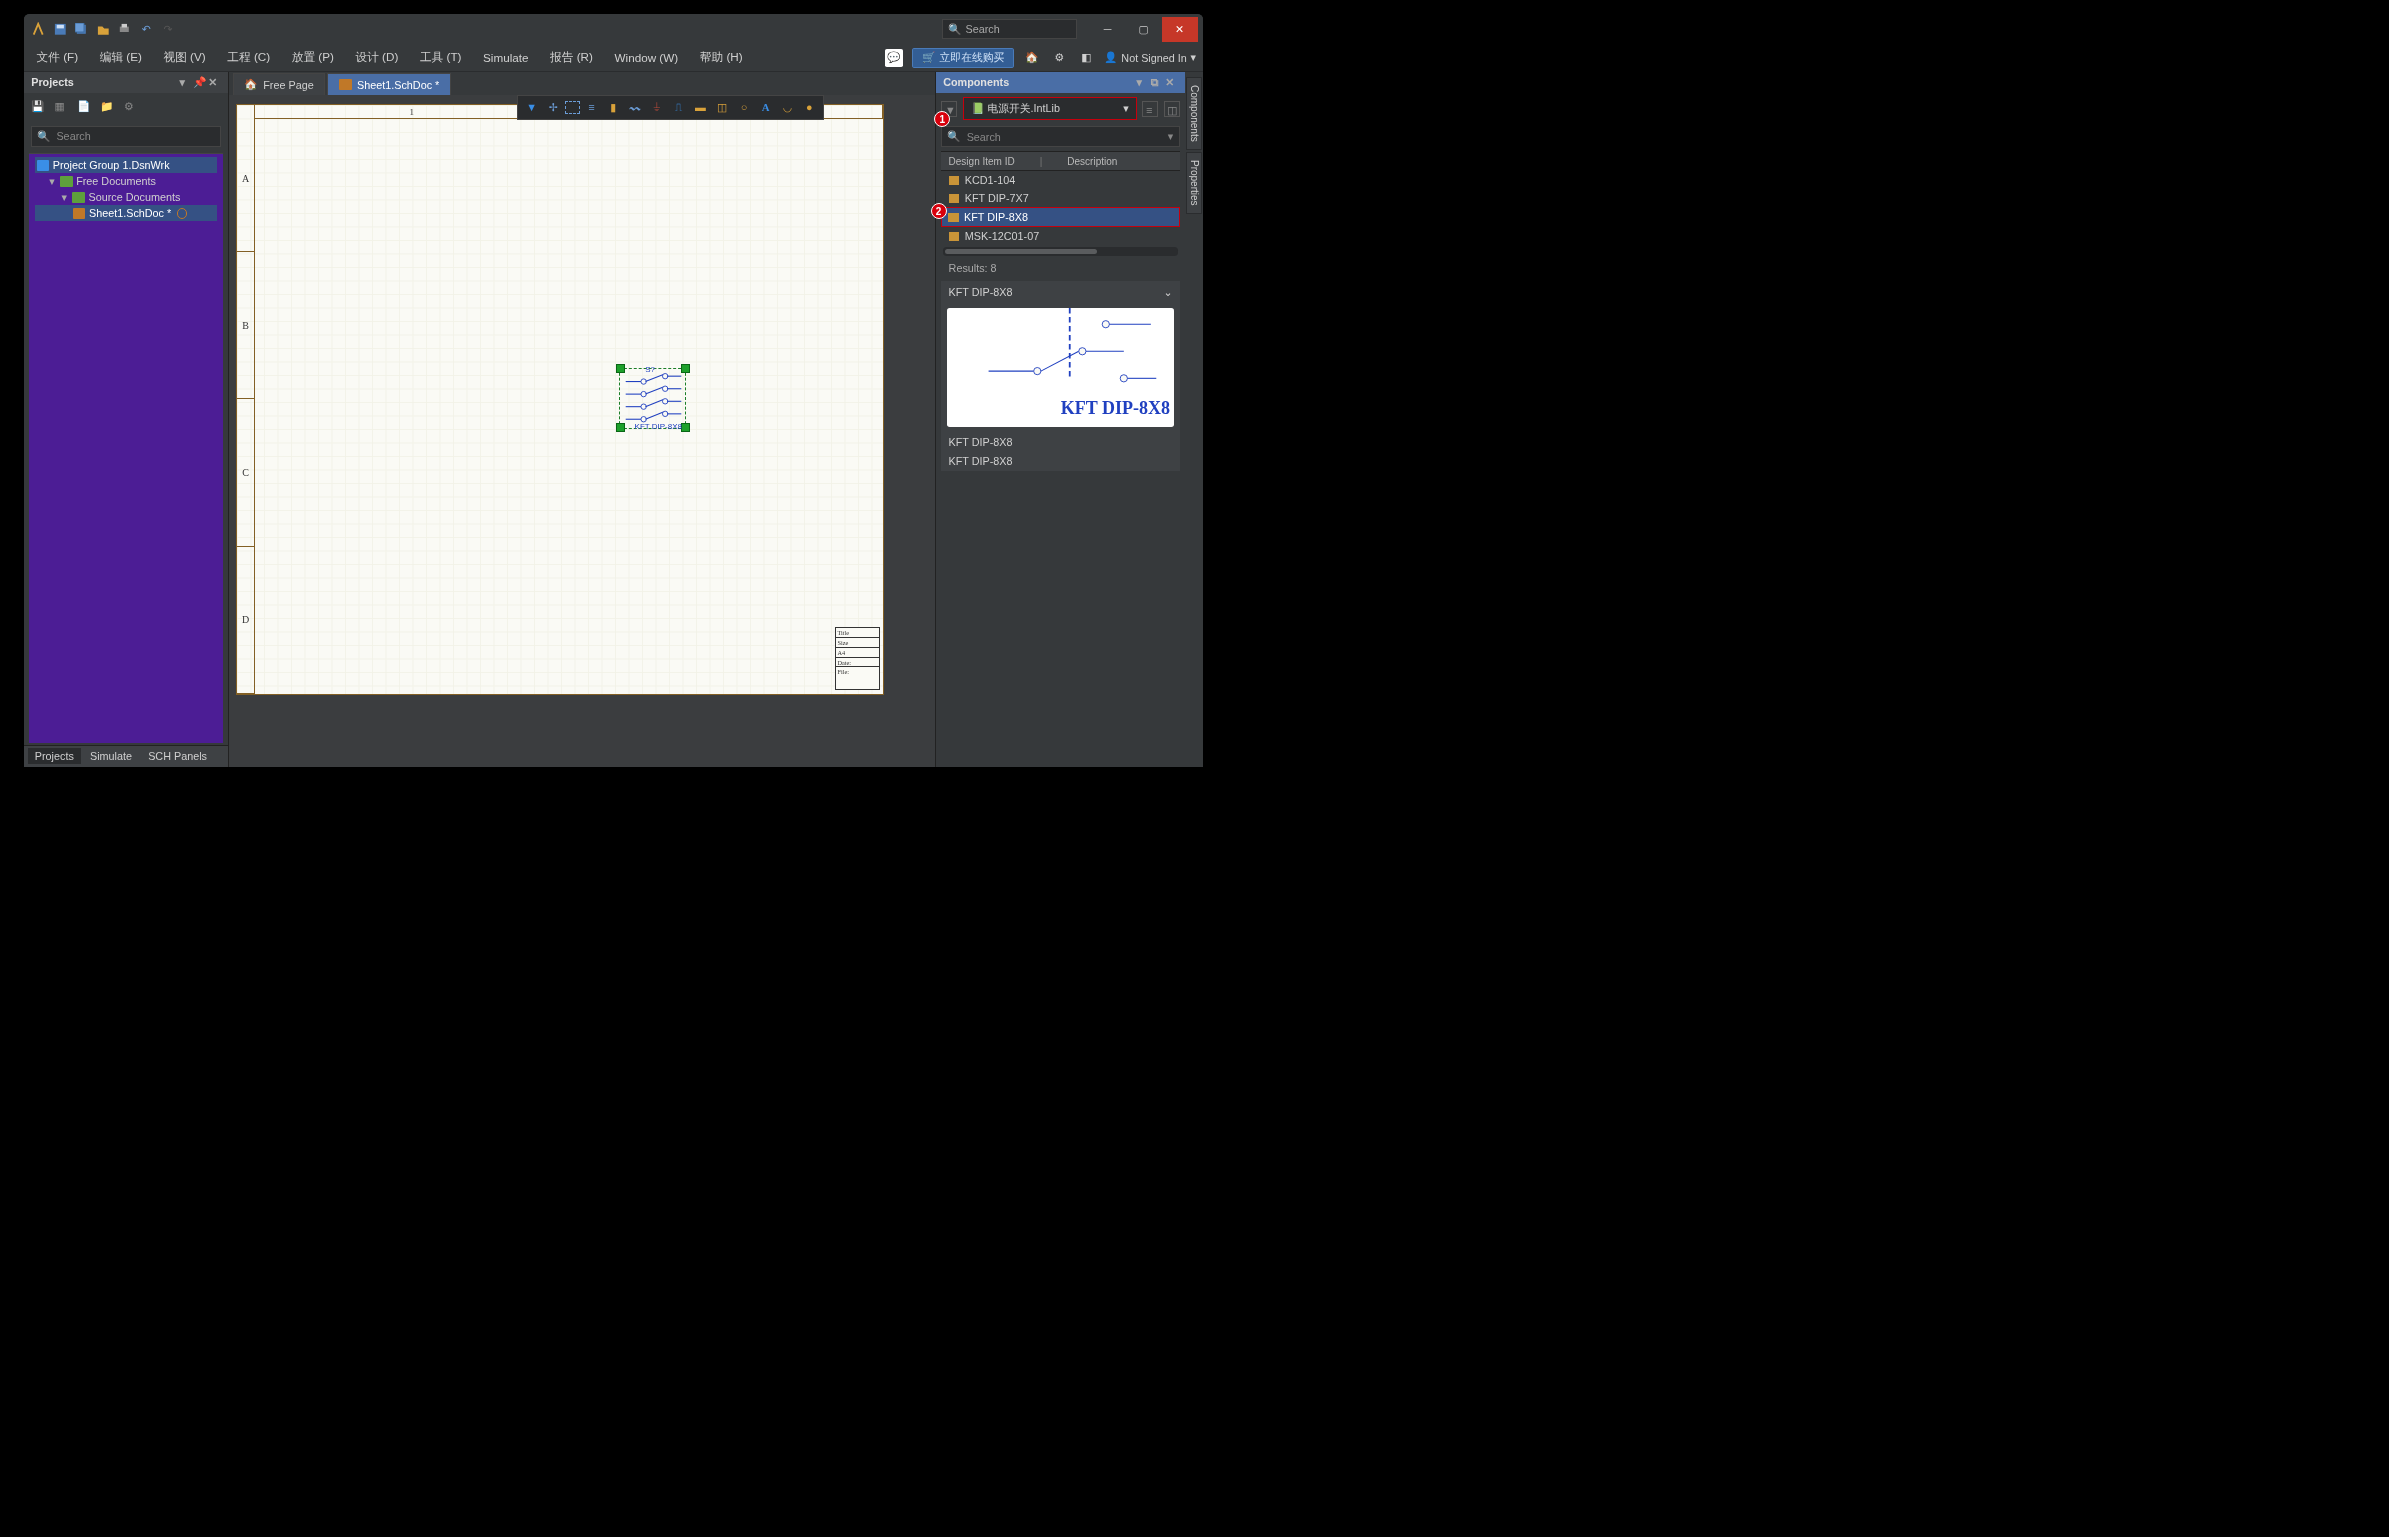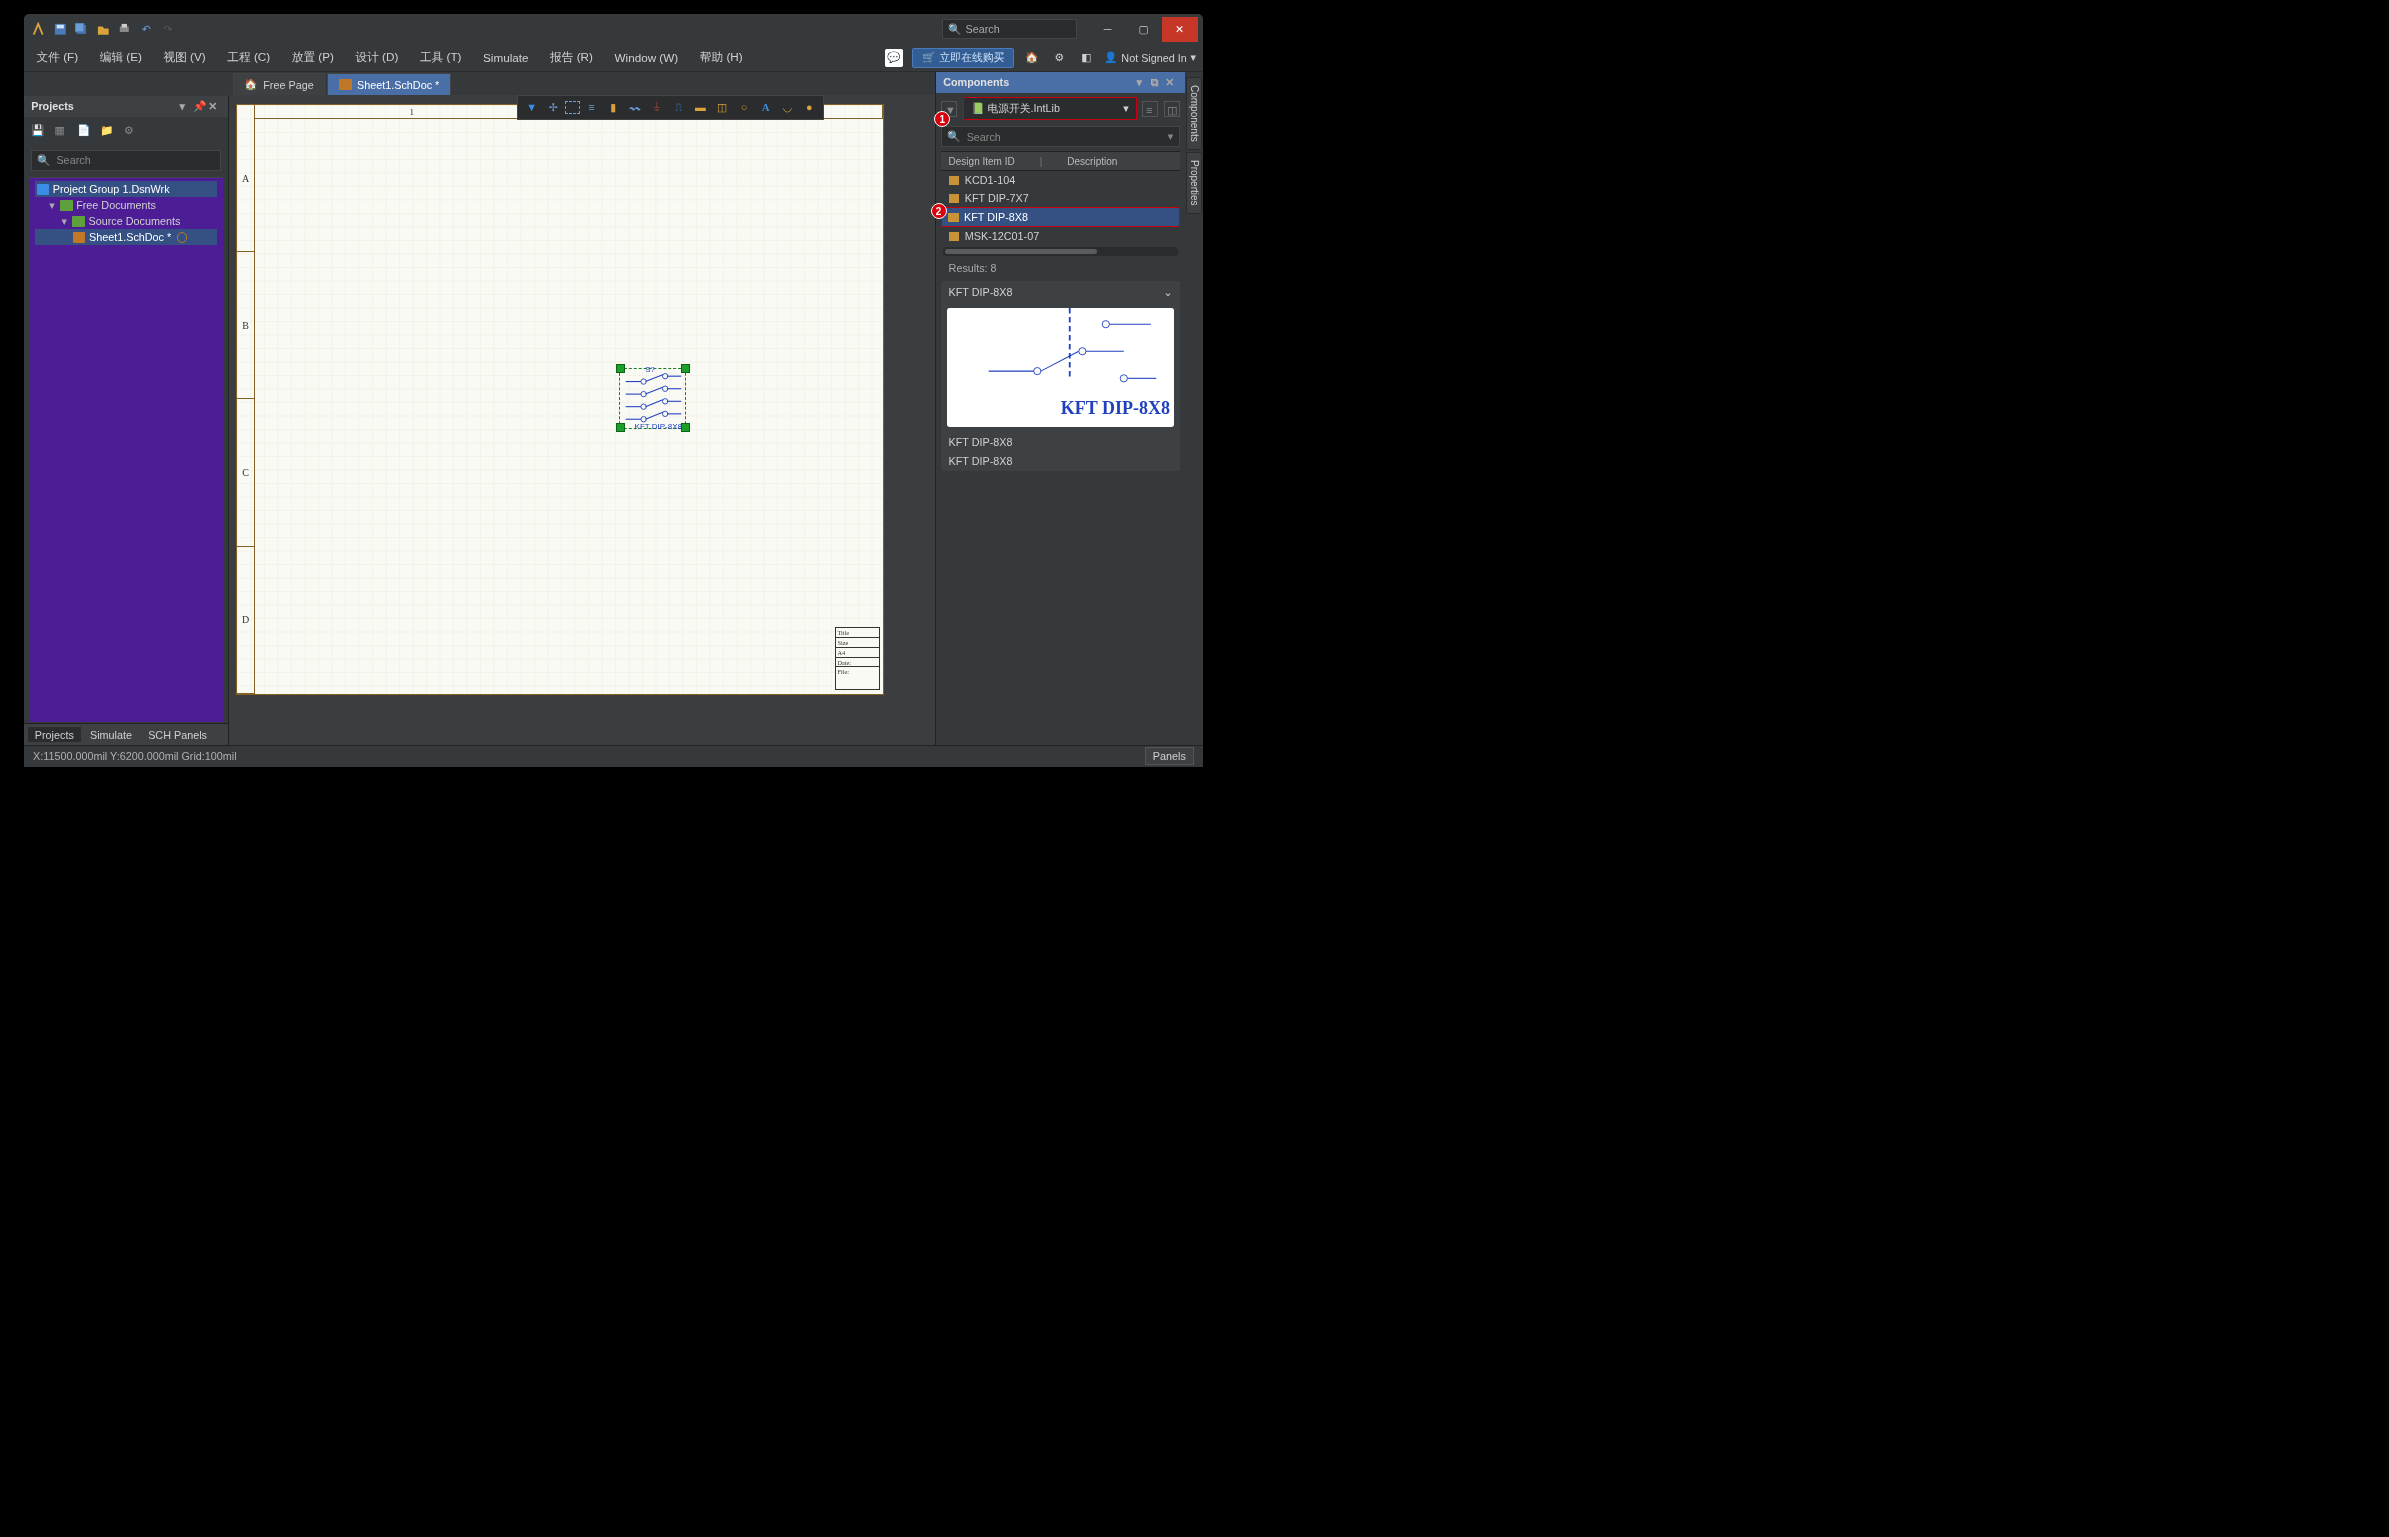--- a/index.html
+++ b/index.html
@@ -15,21 +15,21 @@
 .win-btn { width: 36px; height: 25px; display: flex; align-items: center; justify-content: center; color: #ccc; }
 .win-btn.close { background: #c63728; color: #fff; }
 .menubar { height: 27px; background: #36393b; display: flex; align-items: center; padding: 0 7.2px; gap: 10.8px; border-bottom: 0.9px solid #2a2c2e; }
 .menu-item { color: #d0d0d0; font-size: 11.7px; padding: 1.8px 5.4px; cursor: pointer; }
 .menubar-right { margin-left: auto; display: flex; align-items: center; gap: 9px; }
 .buy-btn { background: #335e95; border: 0.9px solid #4a7bb8; height: 20px; padding: 0 9px; color: #cde0f7; display: flex; align-items: center; gap: 3.6px; border-radius: 1.8px; }
 .icon-btn { width: 18px; height: 18px; color: #d0d0d0; display: flex; align-items: center; justify-content: center; }
 .signedin { color: #d0d0d0; display: flex; align-items: center; gap: 3.6px; }
 .body-layout { flex: 1; display: flex; overflow: hidden; }
 
-.left-panel { width: 205px; background: #36393b; display: flex; flex-direction: column; border-right: 0.9px solid #222; margin-top: 24px; }
+.left-panel { width: 205px; background: #36393b; display: flex; flex-direction: column; border-right: 0.9px solid #222; }
 .panel-header { height: 21.6px; background: #3e4144; display: flex; align-items: center; padding: 0 7.2px; color: #e0e0e0; font-weight: 600; }
 .panel-header .phbtns { margin-left: auto; display: flex; gap: 1.8px; }
 .panel-header .phbtn { width: 12.6px; height: 12.6px; color: #aaa; }
 .panel-toolbar { height: 29px; display: flex; align-items: center; gap: 7.2px; padding: 0 7.2px; background: #36393b; }
 .tool-icon { width: 16px; height: 16px; color: #888; }
 .panel-search { background: #2a2c2e; border: 0.9px solid #444; height: 21.6px; margin: 3.6px 7.2px; padding: 0 5.4px; display: flex; align-items: center; gap: 5.4px; color: #888; }
 .proj-tree { flex: 1; overflow: auto; padding: 3.6px 5.4px; background: #4c1d95; border-top: 0.9px solid #444; margin: 1.8px 5.4px; }
 .tree-row { height: 16px; display: flex; align-items: center; gap: 3.6px; padding: 0 1.8px; color: #d0d0d0; font-size: 10.8px; white-space: nowrap; }
 .tree-row.selected { background: #355184; color: #fff; }
 .tree-indent1 { padding-left: 12.6px; }
@@ -382,18 +382,14 @@
         <div class="preview-label">KFT DIP-8X8</div>
       </div>
     </div>
 
     <div style="width:18px;background:#36393b;display:flex;flex-direction:column;gap:1.8px;padding-top:5.4px;align-items:center">
       <div class="vtab">Components</div>
       <div class="vtab">Properties</div>
     </div>
   </div>
 
-  <div class="statusbar">
-    <span>X:11500.000mil Y:6200.000mil   Grid:100mil</span>
-    <span class="panels-btn">Panels</span>
-  </div>
 </div>
 
 
 </body></html>

